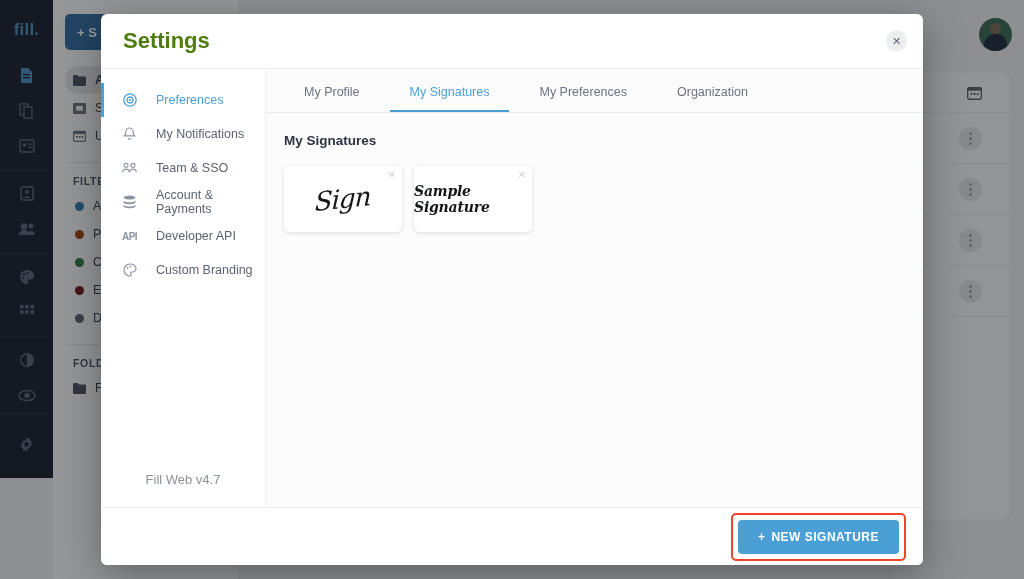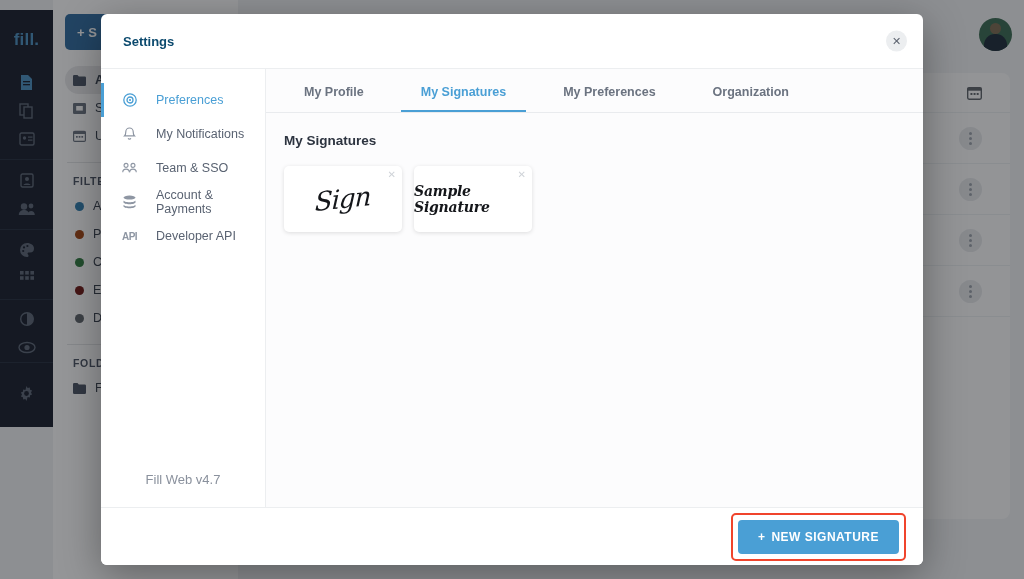--- a/index.html
+++ b/index.html
@@ -8,21 +8,21 @@
     font-family: "Liberation Sans", sans-serif;
     overflow: hidden;
     background: #6e6e6e;
   }
   #app { position: relative; width: 1024px; height: 579px; }
 
   
   .bg-layer { position: absolute; inset: 0; background: #f1f2f4; }
 
   .dark-nav {
-    position: absolute; left: 0; top: 10px; width: 53px; height: 417px;
+    position: absolute; left: 0; top: 0; width: 53px; height: 478px;
     background: #161d2b;
     display: flex; flex-direction: column; align-items: center;
   }
   .brand {
     margin-top: 20px; margin-bottom: 18px;
     color: #4a8fc0; font-size: 17px; font-weight: bold; letter-spacing: .2px;
   }
   .nav-icon {
     width: 34px; height: 30px; margin: 5px 0;
     display: flex; align-items: center; justify-content: center;
@@ -75,21 +75,21 @@
   .modal {
     position: absolute; left: 101px; top: 14px; width: 822px; height: 551px;
     background: #fff; border-radius: 6px; overflow: hidden;
     box-shadow: 0 10px 40px rgba(0,0,0,.35);
     display: flex; flex-direction: column;
   }
   .modal-head {
     height: 55px; flex: none; display: flex; align-items: center;
     padding: 0 22px; border-bottom: 1px solid #eceef0; position: relative;
   }
-  .modal-title { font-size: 13px; font-weight: 700; color: #0c4a6e; }
+  .modal-title { font-size: 22px; font-weight: 700; color: #4d7c0f; }
   .close-btn {
     position: absolute; right: 16px; top: 50%; transform: translateY(-50%);
     width: 21px; height: 21px; border-radius: 50%; background: #eceef0;
     display: flex; align-items: center; justify-content: center;
     color: #5d6470; font-size: 11px; line-height: 1; cursor: pointer;
   }
   .modal-body { flex: 1; display: flex; min-height: 0; }
 
   .m-side {
     width: 165px; flex: none; background: #fff; border-right: 1px solid #eceef0;
@@ -100,21 +100,21 @@
     height: 34px; padding-left: 18px; font-size: 12.5px; color: #5a6372;
     border-left: 3px solid transparent; cursor: pointer;
   }
   .m-item.active { color: #4a9fd5; border-left-color: #4a9fd5; }
   .m-ico { width: 15px; display: flex; justify-content: center; color: #8e96a3; flex: none; }
   .m-item.active .m-ico { color: #4a9fd5; }
   .m-side-spacer { flex: 1; }
   .m-version { font-size: 13px; color: #8a919d; text-align: center; padding-bottom: 20px; }
 
   .m-content { flex: 1; display: flex; flex-direction: column; background: #fcfcfd; min-width: 0; }
-  .tabs { display: flex; gap: 17px; padding: 0 18px; border-bottom: 1px solid #e9ebee; flex: none; font-weight: bold; }
+  .tabs { display: flex; gap: 10px; padding: 0 18px; border-bottom: 1px solid #e9ebee; flex: none; }
   .tab {
     padding: 16px 20px 11px; font-size: 12.5px; color: #6b7380;
     border-bottom: 2px solid transparent; cursor: pointer; white-space: nowrap;
   }
   .tab.active { color: #4a9fd5; border-bottom-color: #4a9fd5; }
   .pane { flex: 1; padding: 20px 18px; overflow: hidden; }
   .pane-title { font-size: 13.5px; font-weight: 700; color: #2d3440; }
   .pane-sub { font-size: 11.5px; color: #b7bcc4; margin-top: 4px; }
   .sig-grid { display: flex; gap: 12px; margin-top: 18px; flex-wrap: wrap; }
   .sig-card {
@@ -395,20 +395,30 @@
                 <path d="M1.5 5.2c0 1.1 2.7 2 6 2s6-.9 6-2v2c0 1.1-2.7 2-6 2s-6-.9-6-2z" fill="currentColor"></path>
                 <path d="M1.5 9.4c0 1.1 2.7 2 6 2s6-.9 6-2v1.9c0 1.1-2.7 2-6 2s-6-.9-6-2z" fill="currentColor"></path>
               </svg>
           </span>
           <span>Account &amp; Payments</span>
         </div>
         <div class="m-item">
           <span class="m-ico" style="font-size:10px;font-weight:700;letter-spacing:-.5px;color:#8e96a3;">API</span>
           <span>Developer API</span>
         </div>
+        <div class="m-item">
+          <span class="m-ico">
+            <svg width="14" height="14" viewBox="0 0 14 14">
+                <path d="M7 1a6 6 0 100 12c.9 0 1.3-.5 1.3-1.1 0-1-.9-1.1-.9-1.9 0-.6.5-1 1.2-1h.7A3.4 3.4 0 0013 5.6C13 3 10.2 1 7 1z" fill="none" stroke="currentColor" stroke-width="1.2"></path>
+                <circle cx="4.6" cy="5" r=".9" fill="currentColor"></circle>
+                <circle cx="7.4" cy="3.6" r=".9" fill="currentColor"></circle>
+              </svg>
+          </span>
+          <span>Custom Branding</span>
+        </div>
         <div class="m-side-spacer"></div>
         <div class="m-version">Fill Web v4.7</div>
       </div>
 
       <div class="m-content">
         <div class="tabs">
           <div class="tab">My Profile</div>
           <div class="tab active">My Signatures</div>
           <div class="tab">My Preferences</div>
           <div class="tab">Organization</div>

